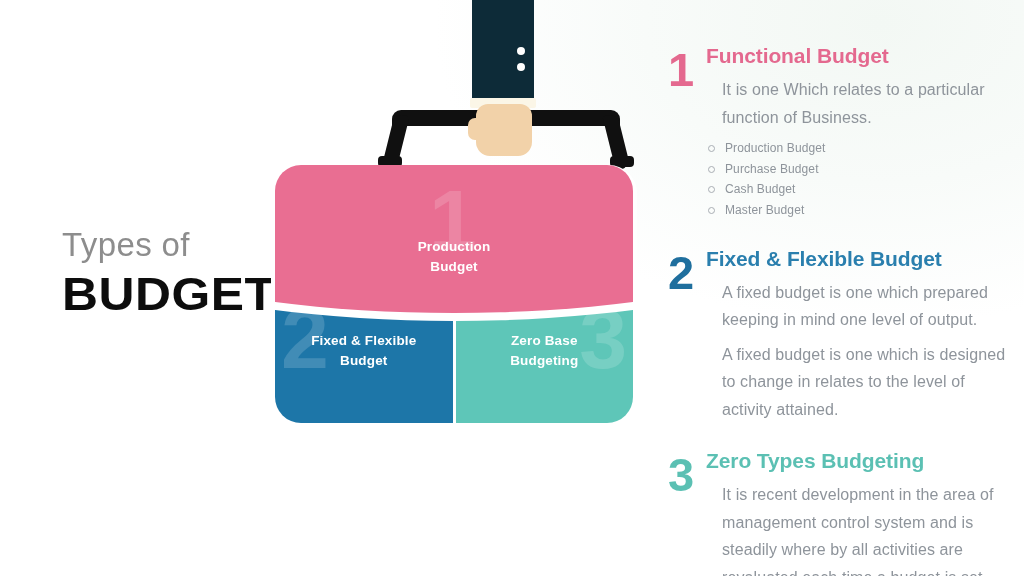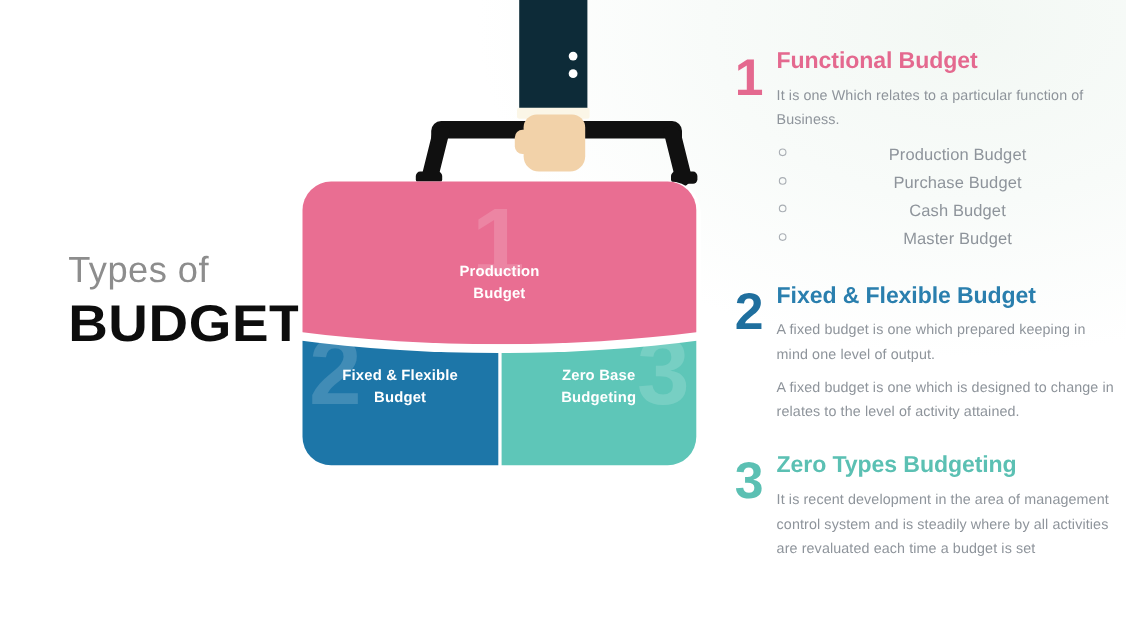--- a/index.html
+++ b/index.html
@@ -237,39 +237,38 @@
     line-height: 0.78;
     font-family: "Liberation Sans Narrow", "Liberation Sans", sans-serif;
   }
   .entry h3 {
     margin: 0 0 8px 0;
     font-size: 21px;
     font-weight: 700;
     letter-spacing: -0.1px;
   }
   .entry p {
-    margin: 0 0 7px 0;
-    font-size: 13px;
+    margin: 0 0 7px 16px;
+    font-size: 16px;
     line-height: 1.72;
     color: #8e949b;
     letter-spacing: 0.1px;
   }
   .bullets {
     list-style: none;
     margin: 4px 0 0 0;
     padding: 0;
   }
   .bullets li {
     position: relative;
     padding-left: 19px;
-    font-size: 15px;
+    font-size: 12px;
     line-height: 1.72;
     color: #8e949b;
     letter-spacing: 0.1px;
-    text-align: center;
   }
   .bullets li::before {
     content: "";
     position: absolute;
     left: 2px;
     top: 7px;
     width: 5px;
     height: 5px;
     border: 1px solid #a9aeb4;
     border-radius: 50%;

